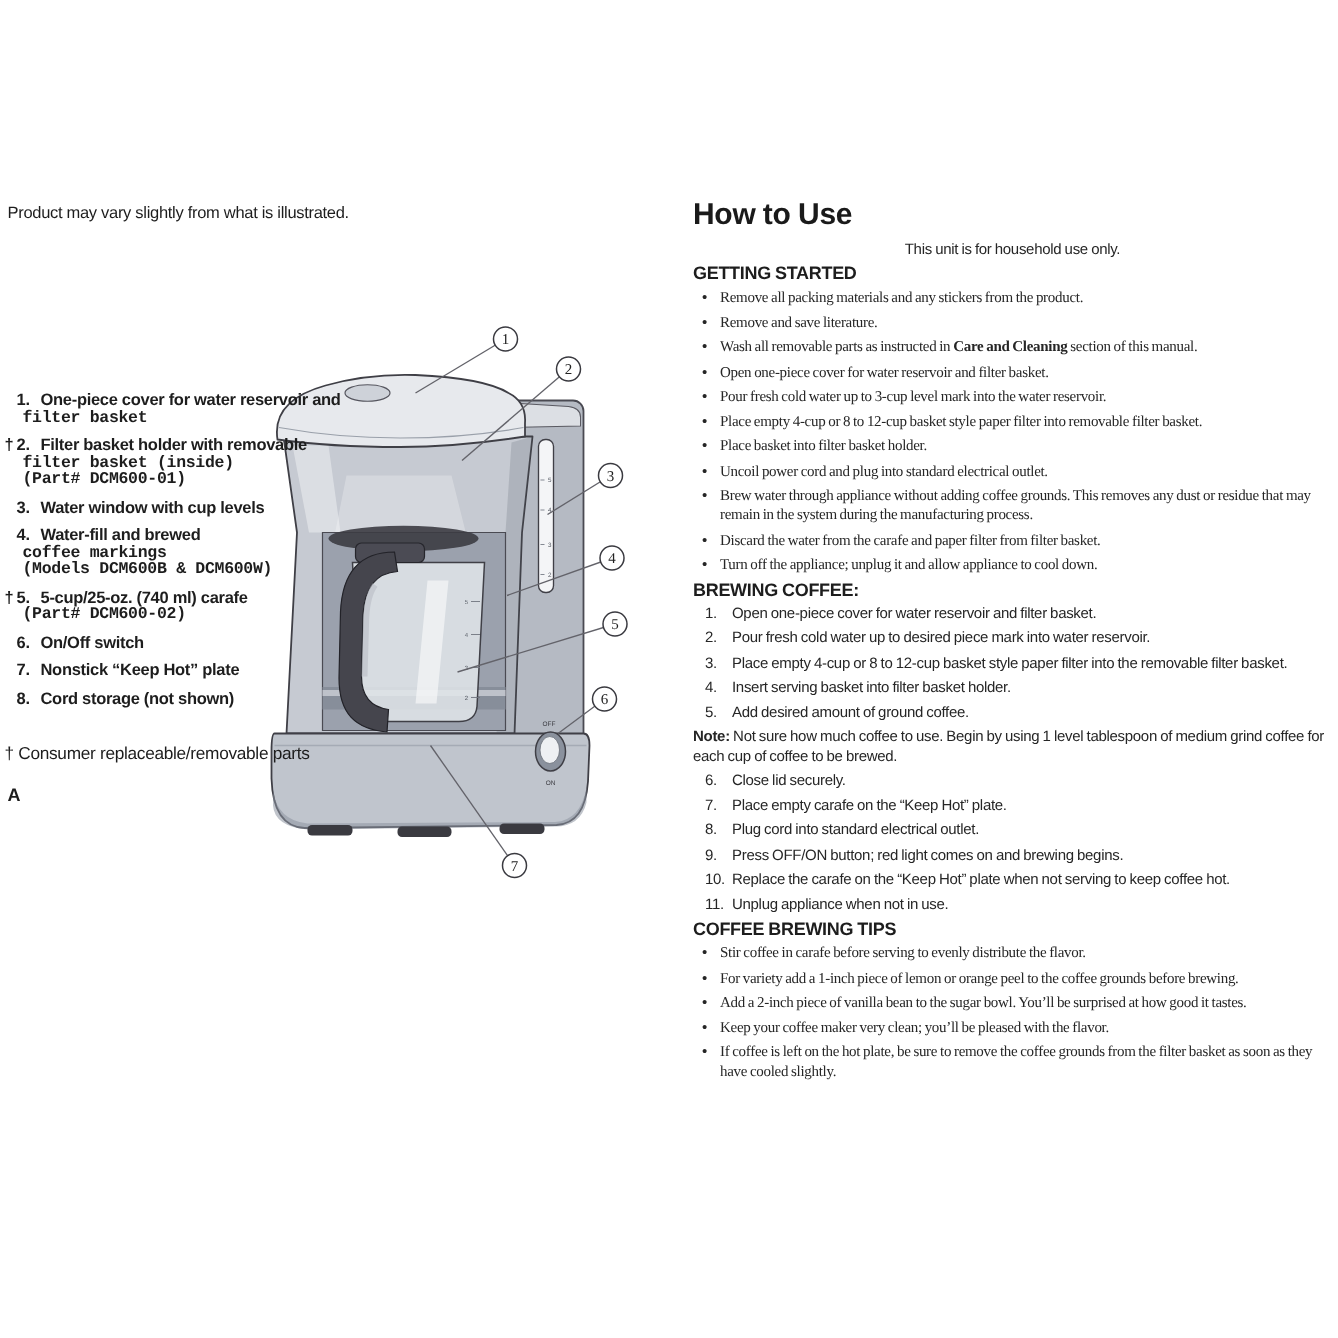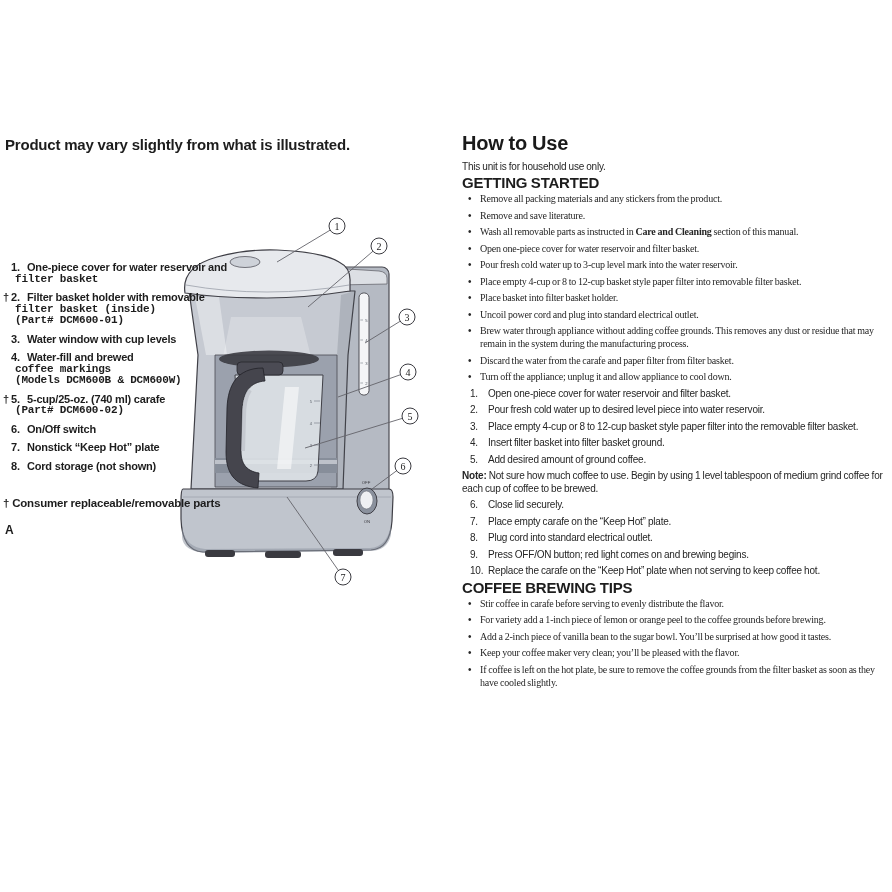--- a/index.html
+++ b/index.html
@@ -2,39 +2,39 @@
 <html><head>
 <meta charset="utf-8">
 <style>
   html,body{margin:0;padding:0;}
   body{
     width:892px;height:892px;position:relative;background:#ffffff;
     font-family:"Liberation Sans",sans-serif;color:#2a2a2a;overflow:hidden;
   }
   
   .left-panel{position:absolute;left:3px;top:131px;width:452px;z-index:2;}
-  .vary-note{font-weight:bold;font-size:15px;letter-spacing:-0.2px;color:#1d1d1d;margin:5px 0 0 2px;}
+  .vary-note{font-weight:normal;font-size:11px;letter-spacing:-0.2px;color:#1d1d1d;margin:5px 0 0 2px;}
   .parts{position:absolute;left:0;top:131px;width:246px;font-weight:bold;font-size:11px;
          line-height:11.5px;letter-spacing:-0.2px;color:#1d1d1d;}
   .part-item{position:relative;padding-left:24px;margin-bottom:7px;}
   .part-dagger{position:absolute;left:0;top:0;}
   .part-num{position:absolute;left:8px;top:0;}
   .part-cont{margin-left:-12px;font-family:Liberation Mono, monospace;}
-  .dagger-note{position:absolute;left:0;top:366px;font-weight:bold;font-size:11.5px;
+  .dagger-note{position:absolute;left:0;top:366px;font-weight:normal;font-size:11.5px;
                letter-spacing:-0.2px;color:#1d1d1d;}
   .page-letter{position:absolute;left:2px;top:392px;font-weight:bold;font-size:12px;color:#1d1d1d;}
   
   .diagram{position:absolute;left:165px;top:205px;z-index:1;}
   
   .right-panel{position:absolute;left:462px;top:131px;width:426px;z-index:2;
                font-size:10px;line-height:13px;letter-spacing:-0.2px;word-spacing:-0.4px;color:#262626;}
   .howto-title{font-size:20px;line-height:24px;font-weight:bold;letter-spacing:-0.2px;
                color:#1a1a1a;margin:0 0 5px 0;}
-  .intro{margin:0 0 2px 0;}
-  .sec-head{font-weight:bold;font-size:15px;margin:3px 0;color:#1d1d1d;}
+  .intro{margin:0 0 2px 0;text-align:center;}
+  .sec-head{font-weight:bold;font-size:12px;margin:3px 0;color:#1d1d1d;}
   .b-row{display:flex;margin-bottom:3.5px;}
   .b-dot{flex:none;width:12px;padding-left:6px;}
   .b-txt{flex:1;font-family:Liberation Serif, serif;}
   .s-row{display:flex;margin-bottom:3.5px;}
   .s-num{flex:none;width:18px;padding-left:8px;}
   .s-txt{flex:1;}
   .note-p{margin:1px 0 3px 0;}
 </style>
 </head>
 <body>
@@ -187,36 +187,37 @@
       <div class="b-row">
         <span class="b-dot">•</span>
         <span class="b-txt">Discard the water from the carafe and paper filter from filter basket.</span>
       </div>
       <div class="b-row">
         <span class="b-dot">•</span>
         <span class="b-txt">Turn off the appliance; unplug it and allow appliance to cool down.</span>
       </div>
     </div>
 
+  <div class="sec-head">BREWING COFFEE:</div>
   <div id="steps-a">
       <div class="s-row">
         <span class="s-num">1.</span>
         <span class="s-txt">Open one-piece cover for water reservoir and filter basket.</span>
       </div>
       <div class="s-row">
         <span class="s-num">2.</span>
-        <span class="s-txt">Pour fresh cold water up to desired level piece into water reservoir.</span>
+        <span class="s-txt">Pour fresh cold water up to desired piece mark into water reservoir.</span>
       </div>
       <div class="s-row">
         <span class="s-num">3.</span>
         <span class="s-txt">Place empty 4-cup or 8 to 12-cup basket style paper filter into the removable filter basket.</span>
       </div>
       <div class="s-row">
         <span class="s-num">4.</span>
-        <span class="s-txt">Insert filter basket into filter basket ground.</span>
+        <span class="s-txt">Insert serving basket into filter basket holder.</span>
       </div>
       <div class="s-row">
         <span class="s-num">5.</span>
         <span class="s-txt">Add desired amount of ground coffee.</span>
       </div>
     </div>
   <div class="note-p"><b>Note:</b><span>  Not sure how much coffee to use. Begin by using 1 level tablespoon of medium grind coffee for each cup of coffee to be brewed.</span></div>
   <div id="steps-b">
       <div class="s-row">
         <span class="s-num">6.</span>
@@ -231,20 +232,24 @@
         <span class="s-txt">Plug cord into standard electrical outlet.</span>
       </div>
       <div class="s-row">
         <span class="s-num">9.</span>
         <span class="s-txt">Press OFF/ON button; red light comes on and brewing begins.</span>
       </div>
       <div class="s-row">
         <span class="s-num">10.</span>
         <span class="s-txt">Replace the carafe on the “Keep Hot” plate when not serving to keep coffee hot.</span>
       </div>
+      <div class="s-row">
+        <span class="s-num">11.</span>
+        <span class="s-txt">Unplug appliance when not in use.</span>
+      </div>
     </div>
 
   <div class="sec-head">COFFEE BREWING TIPS</div>
   <div id="tips-list">
       <div class="b-row">
         <span class="b-dot">•</span>
         <span class="b-txt">Stir coffee in carafe before serving to evenly distribute the flavor.</span>
       </div>
       <div class="b-row">
         <span class="b-dot">•</span>

